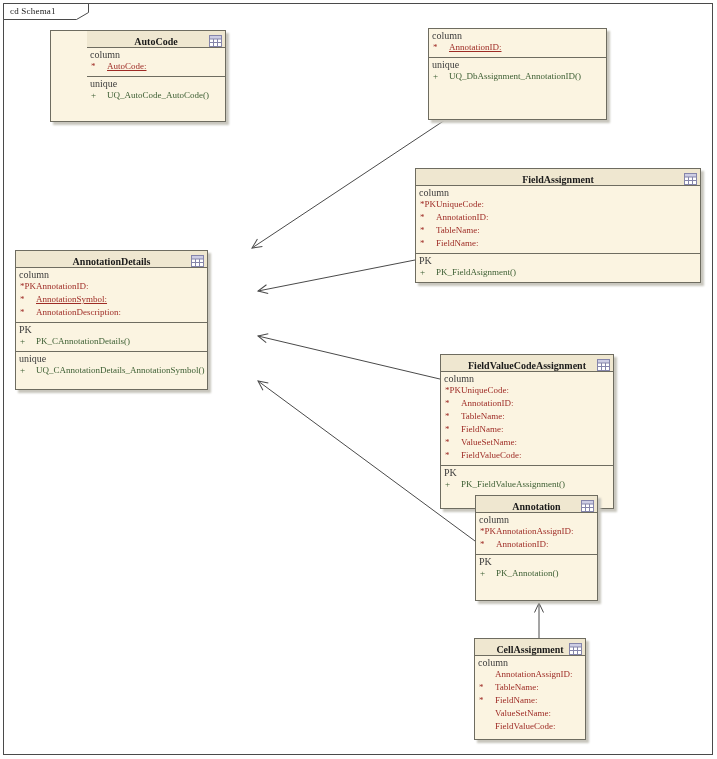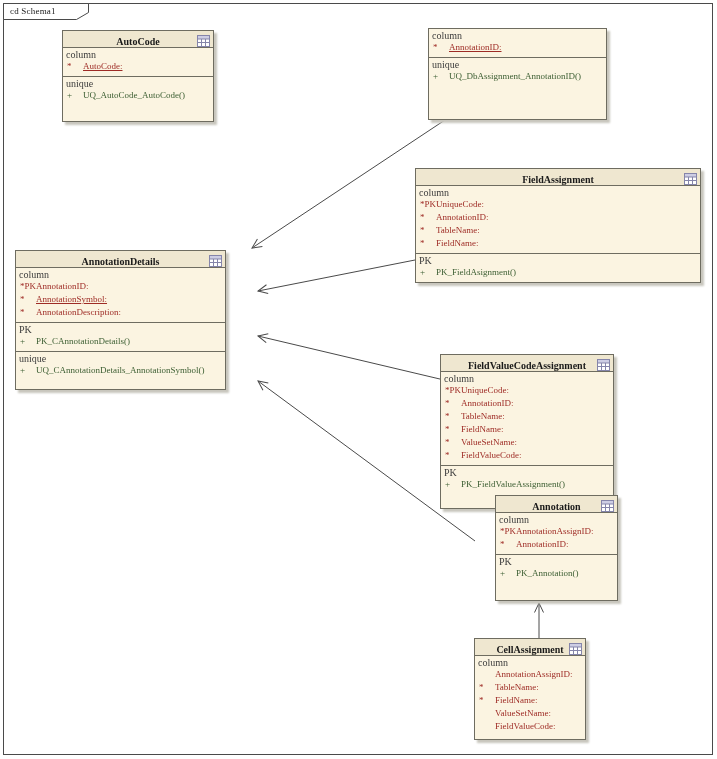--- a/index.html
+++ b/index.html
@@ -62,21 +62,21 @@
       </marker>
     </defs>
   <line x1="445" y1="120" x2="252" y2="248" style="stroke:var(--line,#4a4a4a);stroke-width:1" marker-end="url(#openarrow)"></line>
       <line x1="415" y1="260" x2="258" y2="291" style="stroke:var(--line,#4a4a4a);stroke-width:1" marker-end="url(#openarrow)"></line>
       <line x1="461" y1="384" x2="258" y2="336" style="stroke:var(--line,#4a4a4a);stroke-width:1" marker-end="url(#openarrow)"></line>
       <line x1="475" y1="541" x2="258" y2="381" style="stroke:var(--line,#4a4a4a);stroke-width:1" marker-end="url(#openarrow)"></line>
       <line x1="539" y1="638" x2="539" y2="603" style="stroke:var(--line,#4a4a4a);stroke-width:1" marker-end="url(#openarrow)"></line>
     </svg>
 
   <div id="entities">
-      <div class="entity" style="left: 62px; top: 30px; width: 152px; min-height: 92px;">
+      <div class="entity" style="left: 50px; top: 30px; width: 176px; min-height: 92px; padding-left: 36px;">
         <div class="ehead"><span class="etitle">AutoCode</span><span class="eicon"><svg width="13" height="12" viewBox="0 0 13 12">
               <rect x="0.5" y="0.5" width="12" height="11" fill="#ffffff" stroke="#8585aa"></rect>
               <rect x="0.5" y="0.5" width="12" height="3.5" fill="#cdcde4" stroke="#8585aa"></rect>
               <line x1="4.5" y1="4" x2="4.5" y2="11.5" stroke="#8585aa"></line>
               <line x1="8.5" y1="4" x2="8.5" y2="11.5" stroke="#8585aa"></line>
               <line x1="0.5" y1="7.5" x2="12.5" y2="7.5" stroke="#8585aa"></line>
             </svg></span></div>
         <div class="esection">
           <div class="slabel">column</div>
           <div class="erow attr">
@@ -136,21 +136,21 @@
           </div>
         </div>
         <div class="esection">
           <div class="slabel">PK</div>
           <div class="erow op">
             <span class="prefix">+</span>
             <span class="rtext">PK_FieldAsignment()</span>
           </div>
         </div>
       </div>
-      <div class="entity" style="left: 15px; top: 250px; width: 211px; min-height: 140px;">
+      <div class="entity" style="left: 15px; top: 250px; width: 193px; min-height: 140px;">
         <div class="ehead"><span class="etitle">AnnotationDetails</span><span class="eicon"><svg width="13" height="12" viewBox="0 0 13 12">
               <rect x="0.5" y="0.5" width="12" height="11" fill="#ffffff" stroke="#8585aa"></rect>
               <rect x="0.5" y="0.5" width="12" height="3.5" fill="#cdcde4" stroke="#8585aa"></rect>
               <line x1="4.5" y1="4" x2="4.5" y2="11.5" stroke="#8585aa"></line>
               <line x1="8.5" y1="4" x2="8.5" y2="11.5" stroke="#8585aa"></line>
               <line x1="0.5" y1="7.5" x2="12.5" y2="7.5" stroke="#8585aa"></line>
             </svg></span></div>
         <div class="esection">
           <div class="slabel">column</div>
           <div class="erow attr">
@@ -217,21 +217,21 @@
           </div>
         </div>
         <div class="esection">
           <div class="slabel">PK</div>
           <div class="erow op">
             <span class="prefix">+</span>
             <span class="rtext">PK_FieldValueAssignment()</span>
           </div>
         </div>
       </div>
-      <div class="entity" style="left: 475px; top: 495px; width: 123px; min-height: 106px; margin-left: 20px;">
+      <div class="entity" style="left: 475px; top: 495px; width: 123px; min-height: 106px;">
         <div class="ehead"><span class="etitle">Annotation</span><span class="eicon"><svg width="13" height="12" viewBox="0 0 13 12">
               <rect x="0.5" y="0.5" width="12" height="11" fill="#ffffff" stroke="#8585aa"></rect>
               <rect x="0.5" y="0.5" width="12" height="3.5" fill="#cdcde4" stroke="#8585aa"></rect>
               <line x1="4.5" y1="4" x2="4.5" y2="11.5" stroke="#8585aa"></line>
               <line x1="8.5" y1="4" x2="8.5" y2="11.5" stroke="#8585aa"></line>
               <line x1="0.5" y1="7.5" x2="12.5" y2="7.5" stroke="#8585aa"></line>
             </svg></span></div>
         <div class="esection">
           <div class="slabel">column</div>
           <div class="erow attr">

